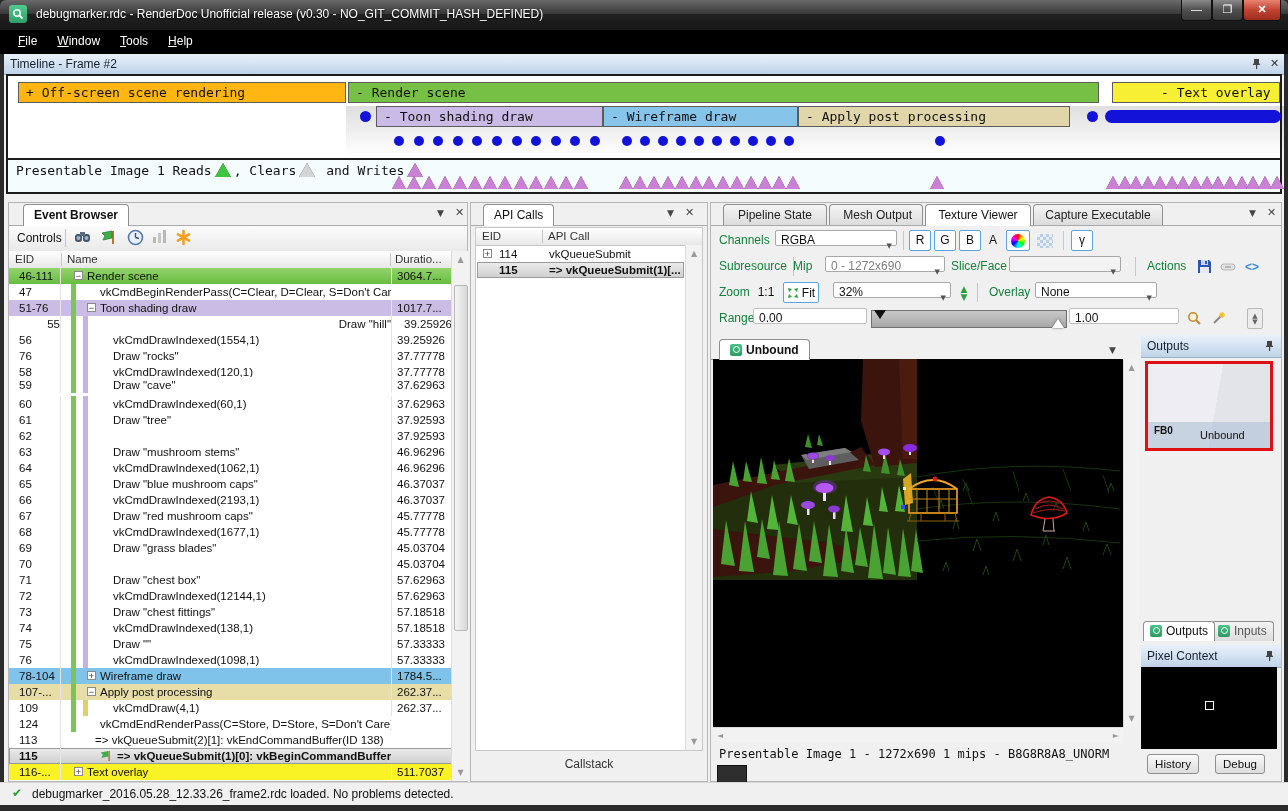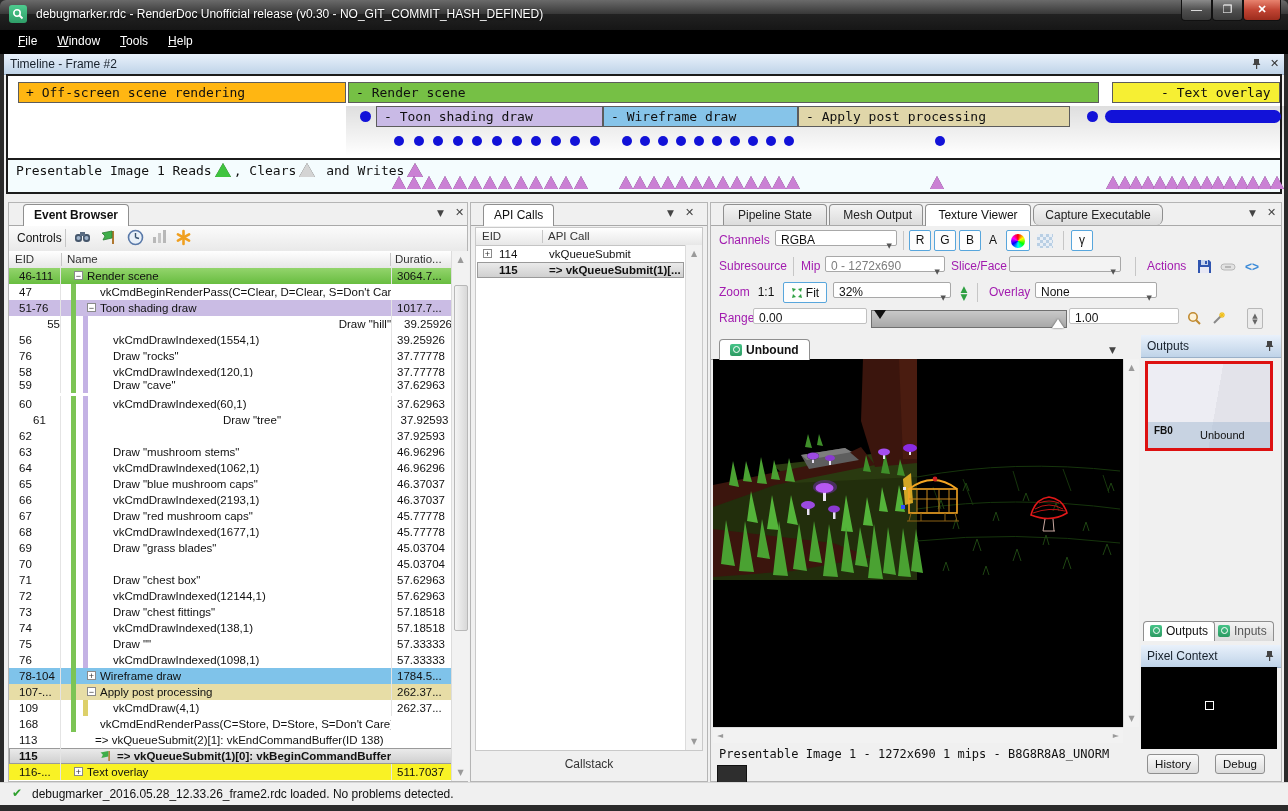--- a/index.html
+++ b/index.html
@@ -56,21 +56,21 @@
   .hl-selected{background:linear-gradient(#ececec,#cecece);box-shadow:inset 0 0 0 1px #9a9a9a}
   .scrollbar{position:absolute;background:#f2f2f2;border-left:1px solid #dcdcdc}
   .sb-arrow{position:absolute;left:0;width:100%;text-align:center;color:#9a9a9a;font-size:8px;font-family:"DejaVu Sans",sans-serif}
   .sb-thumb{position:absolute;left:2px;width:12px;background:linear-gradient(90deg,#f4f4f4,#d8d8d8);border:1px solid #b8b8b8;border-radius:2px}
   
   #api-calls{left:470px;width:238px;background:#f0f0f0;border:1px solid #b5b5b5;box-sizing:border-box}
   #api-list{position:absolute;left:4px;top:24px;width:228px;height:524px;background:#fff;border:1px solid #c9c9c9;box-sizing:border-box}
   .api-row{position:absolute;left:1px;width:208px;height:16px;font-size:11.5px;line-height:16px}
   
   #right-panel{left:710px;width:572px;background:#f0f0f0;border:1px solid #b5b5b5;box-sizing:border-box}
-  .tb-label{position:absolute;font-size:12px;color:#a21caf;top:4px}
+  .tb-label{position:absolute;font-size:12px;color:#15803d;top:4px}
   .select{position:absolute;height:16px;background:#fff;border:1px solid #a8a8a8;box-sizing:border-box;font-size:12px;line-height:18px;padding-left:5px;border-radius:2px}
   .select .arr{position:absolute;right:4px;top:6px;font-size:7px;color:#555;font-family:"DejaVu Sans",sans-serif}
   .chanbtn{position:absolute;top:1px;width:22px;height:21px;background:#fdfdfd;border:1px solid #58a6dc;border-radius:2px;box-sizing:border-box;text-align:center;line-height:19px;font-size:12px}
   .chanbtn.flat{border-color:transparent;background:transparent}
   .iconbtn{position:absolute;top:1px;width:24px;height:21px;border:1px solid #58a6dc;border-radius:2px;background:#fdfdfd;box-sizing:border-box;display:flex;align-items:center;justify-content:center}
   .iconbtn.plain{border-color:transparent;background:transparent}
   .texrow{position:absolute;left:0;width:570px;height:24px}
   #tex-canvas{position:absolute;background:#000;overflow:hidden}
   .thumb-tabs .tab{top:0;height:20px;padding-top:2px}
   .rd-icon{display:inline-block;width:12px;height:12px;border-radius:2px;background:linear-gradient(#46c488,#2c9a62);vertical-align:-2px;margin-right:4px;position:relative}
@@ -324,21 +324,21 @@
       </div>
       <div class="ev-row" style="top: 128px;">
         <div class="ev-eid nowrap">60</div>
         <div class="ev-name">
           <div class="ev-bar" style="left: 10px; background: rgb(124, 196, 85);"></div>
           <div class="ev-bar" style="left: 22px; background: rgb(196, 178, 228);"></div>
           <div class="nowrap" style="position: absolute; left: 52px; top: 0px; right: 0px;">vkCmdDrawIndexed(60,1)</div>
         </div>
         <div class="ev-dur nowrap">37.62963</div>
       </div>
-      <div class="ev-row" style="top: 144px; text-align: center;">
+      <div class="ev-row" style="top: 144px;">
         <div class="ev-eid nowrap">61</div>
         <div class="ev-name">
           <div class="ev-bar" style="left: 10px; background: rgb(124, 196, 85);"></div>
           <div class="ev-bar" style="left: 22px; background: rgb(196, 178, 228);"></div>
           <div class="nowrap" style="position: absolute; left: 52px; top: 0px; right: 0px;">Draw "tree"</div>
         </div>
         <div class="ev-dur nowrap">37.92593</div>
       </div>
       <div class="ev-row" style="top: 160px;">
         <div class="ev-eid nowrap">62</div>
@@ -495,21 +495,21 @@
       <div class="ev-row" style="top: 432px;">
         <div class="ev-eid nowrap">109</div>
         <div class="ev-name">
           <div class="ev-bar" style="left: 10px; background: rgb(124, 196, 85);"></div>
           <div class="ev-bar" style="left: 22px; background: rgb(221, 208, 106);"></div>
           <div class="nowrap" style="position: absolute; left: 52px; top: 0px; right: 0px;">vkCmdDraw(4,1)</div>
         </div>
         <div class="ev-dur nowrap">262.37...</div>
       </div>
       <div class="ev-row" style="top: 448px;">
-        <div class="ev-eid nowrap">168</div>
+        <div class="ev-eid nowrap">124</div>
         <div class="ev-name">
           <div class="ev-bar" style="left: 10px; background: rgb(124, 196, 85);"></div>
           <div class="nowrap" style="position: absolute; left: 39px; top: 0px; right: 0px;">vkCmdEndRenderPass(C=Store, D=Store, S=Don't Care)</div>
         </div>
         <div class="ev-dur nowrap"></div>
       </div>
       <div class="ev-row" style="top: 464px;">
         <div class="ev-eid nowrap">113</div>
         <div class="ev-name">
           <div class="nowrap" style="position: absolute; left: 34px; top: 0px; right: 0px;">=&gt; vkQueueSubmit(2)[1]: vkEndCommandBuffer(ID 138)</div>
@@ -574,21 +574,21 @@
   <div class="abs" style="left:0;top:554px;width:236px;text-align:center;color:#333">Callstack</div>
 </div>
 
 <div class="panel" id="right-panel">
   <div class="tabstrip" id="rp-tabs">
     <span class="dockbtn" style="left:538px;font-family:'DejaVu Sans',sans-serif">▼</span>
     <span class="dockbtn" style="left:556px;font-size:11px;top:3px">✕</span>
   <div class="tab inactive" style="left: 12px; width: 104px; text-align: center;">Pipeline State</div>
       <div class="tab inactive" style="left: 118px; width: 94px; text-align: right;">Mesh Output</div>
       <div class="tab active" style="left: 214px; width: 106px; text-align: center;">Texture Viewer</div>
-      <div class="tab inactive" style="left: 322px; width: 130px; text-align: center; border-radius: 6px;">Capture Executable</div>
+      <div class="tab inactive" style="left: 322px; width: 130px; text-align: center;">Capture Executable</div>
     </div>
 
   <div class="texrow" style="top:26px">
     <span class="tb-label" style="left:8px">Channels</span>
     <div class="select" style="left:64px;width:122px;top:1px"><span>RGBA</span><span class="arr">▼</span></div>
     <div class="vsep" style="left:192px;top:2px;height:19px"></div>
     <div class="chanbtn" style="left:198px">R</div>
     <div class="chanbtn" style="left:223px">G</div>
     <div class="chanbtn" style="left:248px">B</div>
     <div class="chanbtn flat" style="left:273px;width:18px">A</div>
@@ -598,21 +598,21 @@
     <div class="iconbtn plain" style="left:322px">
       <span style="width:16px;height:14px;background-image:linear-gradient(45deg,#b9cfe4 25%,transparent 25%,transparent 75%,#b9cfe4 75%),linear-gradient(45deg,#b9cfe4 25%,#e8eef5 25%,#e8eef5 75%,#b9cfe4 75%);background-size:6px 6px;background-position:0 0,3px 3px"></span>
     </div>
     <div class="vsep" style="left:352px;top:2px;height:19px"></div>
     <div class="chanbtn" style="left:360px">γ</div>
   </div>
 
   <div class="texrow" style="top:52px">
     <span class="tb-label" style="left:8px">Subresource</span>
     <div class="vsep" style="left:82px;top:2px;height:19px"></div>
-    <span class="tb-label" style="left:90px">Mip</span>
+    <span class="tb-label" style="left:82px">Mip</span>
     <div class="select" style="left:114px;width:120px;top:1px;color:#7d7d7d"><span>0 - 1272x690</span><span class="arr">▼</span></div>
     <span class="tb-label" style="left:240px">Slice/Face</span>
     <div class="select" style="left:298px;width:112px;top:1px;background:#f3f3f3"><span></span><span class="arr">▼</span></div>
     <div class="vsep" style="left:424px;top:2px;height:19px"></div>
     <span class="tb-label" style="left:436px">Actions</span>
     <div class="iconbtn plain" style="left:482px;width:22px">
       <svg width="15" height="15" viewBox="0 0 15 15">
           <path d="M1 1h11l2 2v11H1z" fill="#3055b0"></path>
           <rect x="3" y="8" width="9" height="6" fill="#e8e8f4"></rect>
           <rect x="4" y="1" width="7" height="5" fill="#c8d4ee"></rect>
@@ -626,21 +626,21 @@
         </svg>
     </div>
     <div class="iconbtn plain" style="left:530px;width:22px">
       <span style="color:#3a8ad8;font-weight:bold;font-size:12px">&lt;&gt;</span>
     </div>
   </div>
 
   <div class="texrow" style="top:78px">
     <span class="tb-label" style="left:8px">Zoom</span>
     <div class="chanbtn flat" style="left:42px;width:26px">1:1</div>
-    <div class="iconbtn" style="left:72px;width:44px">
+    <div class="iconbtn" style="left:72px;width:36px">
       <svg width="12" height="12" viewBox="0 0 12 12" style="margin-right:3px">
           <g fill="#2ea042">
             <path d="M1 1l4 1-3 3z"></path>
             <path d="M11 1l-1 4-3-3z"></path>
             <path d="M1 11l1-4 3 3z"></path>
             <path d="M11 11l-4-1 3-3z"></path>
           </g>
         </svg>
       <span>Fit</span>
     </div>

